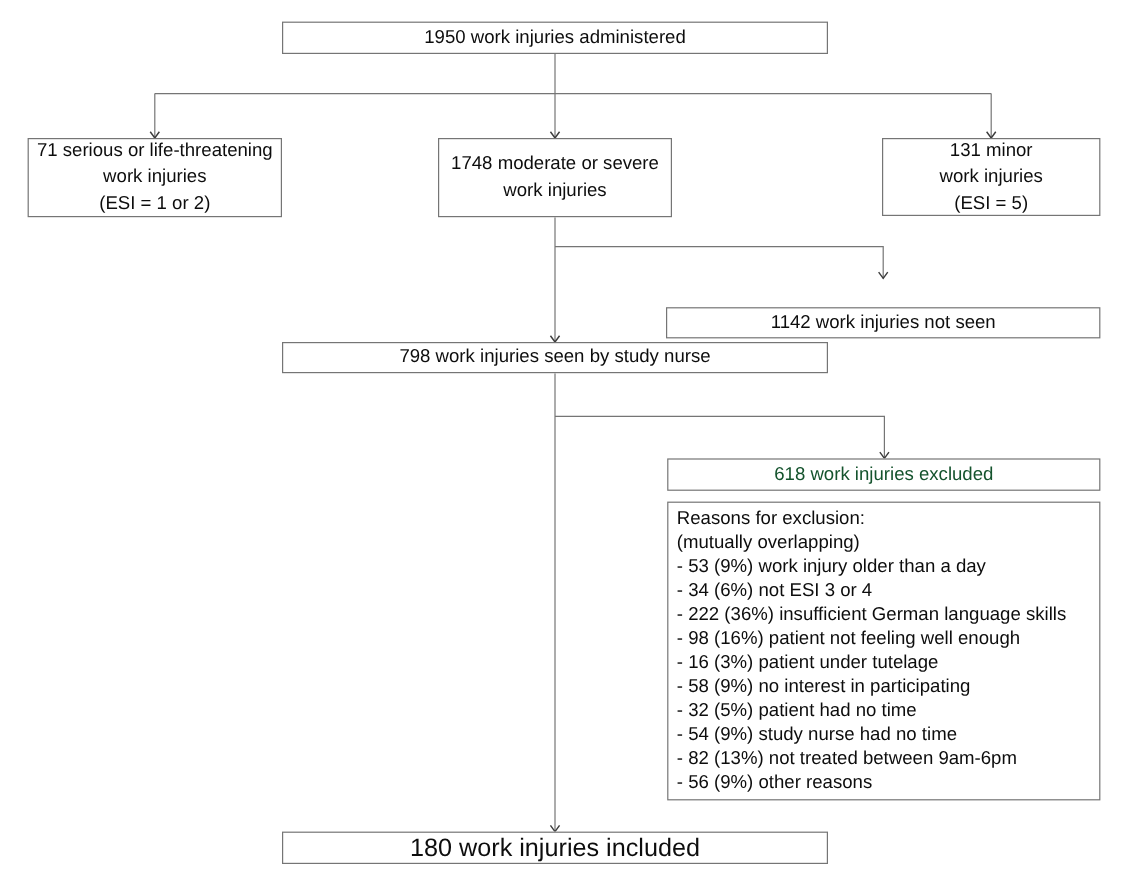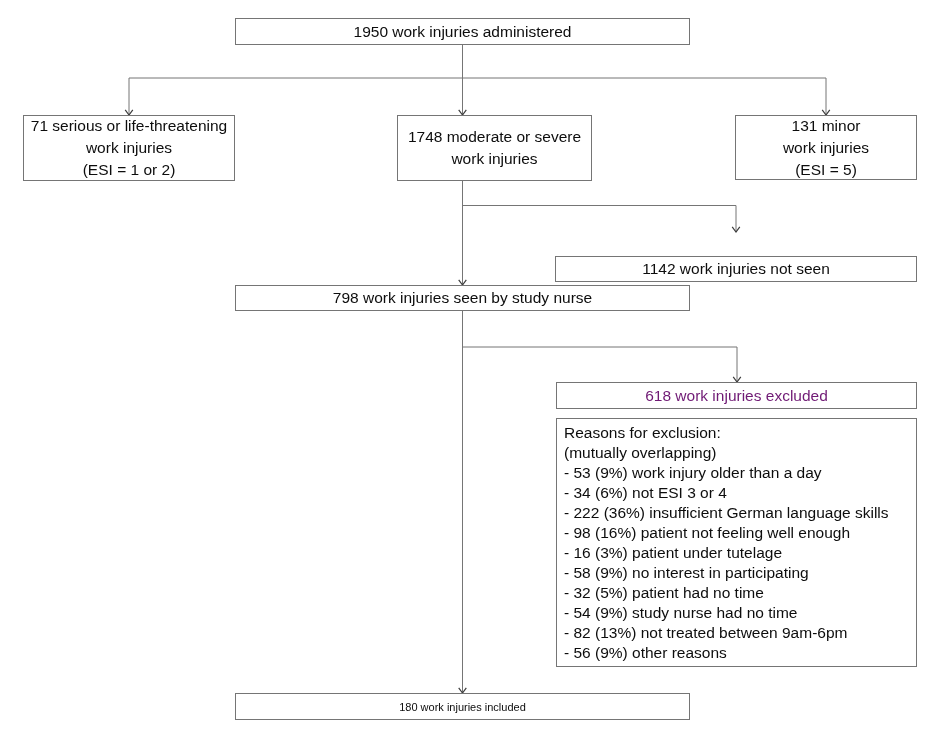--- a/index.html
+++ b/index.html
@@ -66,49 +66,49 @@
     </svg>
   <div id="box-layer">
       <div class="flow-box align-center" style="left: 235px; top: 18px; width: 455px; height: 27px; border: 1px solid rgb(117, 117, 117); color: rgb(13, 13, 13); font-size: 15.5px; line-height: 22px;">
         <div class="box-line">1950 work injuries administered</div>
       </div>
       <div class="flow-box align-center" style="left: 23px; top: 115px; width: 212px; height: 66px; border: 1px solid rgb(117, 117, 117); color: rgb(13, 13, 13); font-size: 15.5px; line-height: 22px;">
         <div class="box-line">71 serious or life-threatening</div>
         <div class="box-line">work injuries</div>
         <div class="box-line">(ESI = 1 or 2)</div>
       </div>
-      <div class="flow-box align-center" style="left: 365px; top: 115px; width: 195px; height: 66px; border: 1px solid rgb(117, 117, 117); color: rgb(13, 13, 13); font-size: 15.5px; line-height: 22px; margin-left: 32px;">
+      <div class="flow-box align-center" style="left: 365px; top: 115px; width: 195px; height: 66px; border: 1px solid rgb(117, 117, 117); color: rgb(13, 13, 13); font-size: 15.5px; line-height: 22px;">
         <div class="box-line">1748 moderate or severe</div>
         <div class="box-line">work injuries</div>
       </div>
       <div class="flow-box align-center" style="left: 735px; top: 115px; width: 182px; height: 65px; border: 1px solid rgb(117, 117, 117); color: rgb(13, 13, 13); font-size: 15.5px; line-height: 22px;">
         <div class="box-line">131 minor</div>
         <div class="box-line">work injuries</div>
         <div class="box-line">(ESI = 5)</div>
       </div>
       <div class="flow-box align-center" style="left: 555px; top: 232px; width: 362px; height: 26px; border: 1px solid rgb(117, 117, 117); color: rgb(13, 13, 13); font-size: 15.5px; line-height: 22px; margin-top: 24px;">
         <div class="box-line">1142 work injuries not seen</div>
       </div>
       <div class="flow-box align-center" style="left: 235px; top: 285px; width: 455px; height: 26px; border: 1px solid rgb(117, 117, 117); color: rgb(13, 13, 13); font-size: 15.5px; line-height: 22px;">
         <div class="box-line">798 work injuries seen by study nurse</div>
       </div>
-      <div class="flow-box align-center" style="left: 556px; top: 382px; width: 361px; height: 27px; border: 1px solid rgb(117, 117, 117); color: #701a75; font-size: 15.5px; line-height: 22px;">
+      <div class="flow-box align-center" style="left: 556px; top: 382px; width: 361px; height: 27px; border: 1px solid rgb(117, 117, 117); color: #14532d; font-size: 15.5px; line-height: 22px;">
         <div class="box-line">618 work injuries excluded</div>
       </div>
       <div class="flow-box align-left" style="left: 556px; top: 418px; width: 361px; height: 249px; border: 1px solid rgb(117, 117, 117); color: rgb(13, 13, 13); font-size: 15.5px; line-height: 20px; padding: 4px 7px;">
         <div class="box-line">Reasons for exclusion:</div>
         <div class="box-line">(mutually overlapping)</div>
         <div class="box-line">- 53 (9%) work injury older than a day</div>
         <div class="box-line">- 34 (6%) not ESI 3 or 4</div>
         <div class="box-line">- 222 (36%) insufficient German language skills</div>
         <div class="box-line">- 98 (16%) patient not feeling well enough</div>
         <div class="box-line">- 16 (3%) patient under tutelage</div>
         <div class="box-line">- 58 (9%) no interest in participating</div>
         <div class="box-line">- 32 (5%) patient had no time</div>
         <div class="box-line">- 54 (9%) study nurse had no time</div>
         <div class="box-line">- 82 (13%) not treated between 9am-6pm</div>
         <div class="box-line">- 56 (9%) other reasons</div>
       </div>
-      <div class="flow-box align-center" style="left: 235px; top: 693px; width: 455px; height: 27px; border: 1px solid rgb(117, 117, 117); color: rgb(13, 13, 13); font-size: 11px; line-height: 22px;">
+      <div class="flow-box align-center" style="left: 235px; top: 693px; width: 455px; height: 27px; border: 1px solid rgb(117, 117, 117); color: rgb(13, 13, 13); font-size: 21px; line-height: 22px;">
         <div class="box-line">180 work injuries included</div>
       </div>
     </div>
 </div>
 
 </body></html>

